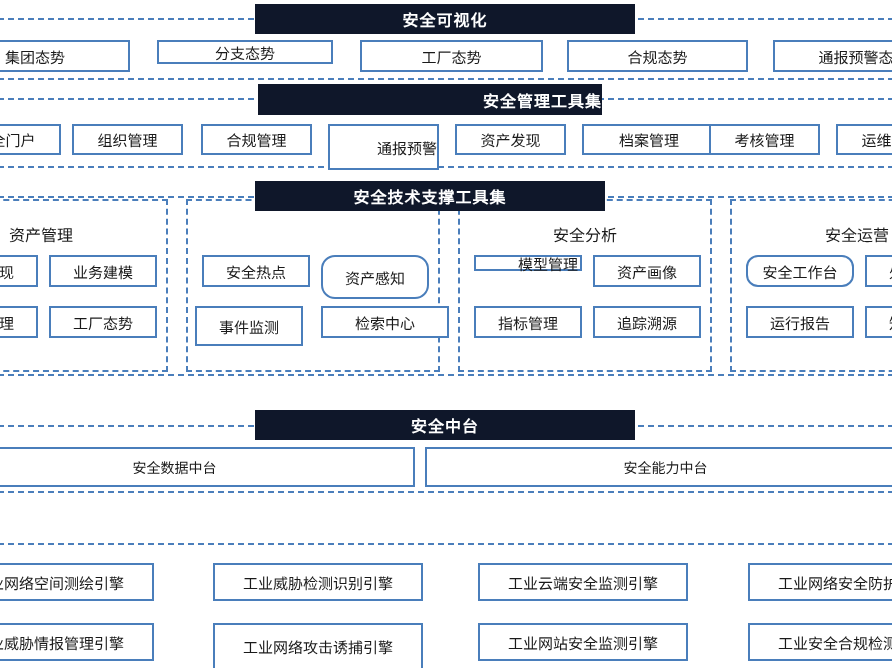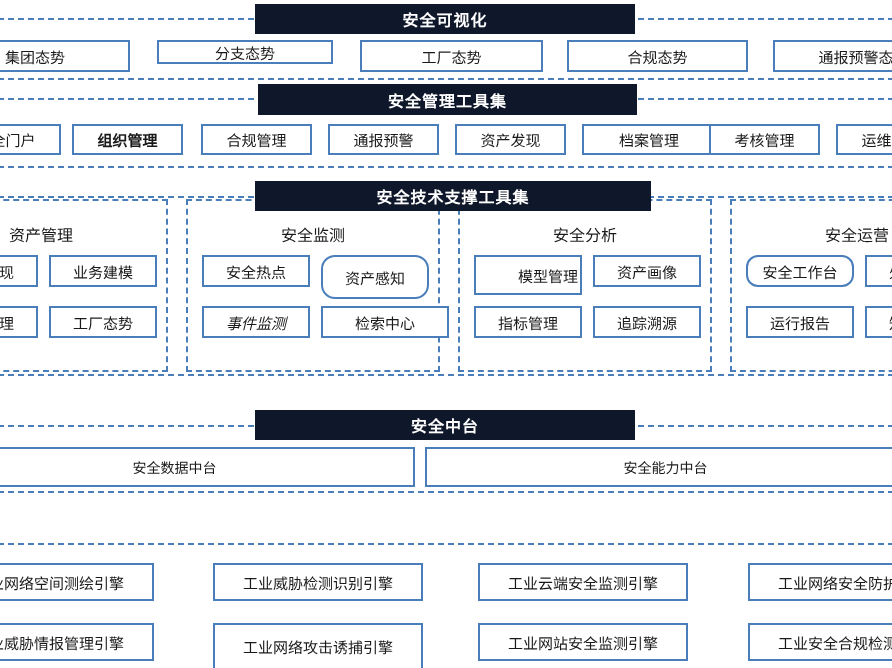--- a/index.html
+++ b/index.html
@@ -106,52 +106,52 @@
   </div>
   <div class="box" style="left:605px; top:40px; width:181px; height:32px;">
     <span>合规态势</span>
   </div>
   <div class="box" style="left:811px; top:40px; width:181px; height:32px;">
     <span>通报预警态势</span>
   </div>
 
   <div class="band" style="left:6px; top:98px; width:956px; height:70px;"></div>
 
-  <div class="banner" style="left:296px; top:84px; width:379px; height:31px;">
+  <div class="banner" style="left:296px; top:84px; width:344px; height:31px;justify-content:flex-end;">
     <span>安全管理工具集</span>
   </div>
 
   <div class="box" style="left:-12px; top:124px; width:111px; height:31px;">
     <span>安全门户</span>
   </div>
-  <div class="box" style="left:110px; top:124px; width:111px; height:31px;font-weight:bold;">
+  <div class="box" style="left:110px; top:124px; width:111px; height:31px;">
     <span>组织管理</span>
   </div>
   <div class="box" style="left:239px; top:124px; width:111px; height:31px;">
     <span>合规管理</span>
   </div>
-  <div class="box" style="left:366px; top:124px; width:111px; height:31px;">
+  <div class="box" style="left:366px; top:124px; width:111px; height:46px;justify-content:flex-end;">
     <span>通报预警</span>
   </div>
   <div class="box" style="left:493px; top:124px; width:111px; height:31px;">
     <span>资产发现</span>
   </div>
   <div class="box" style="left:620px; top:124px; width:134px; height:31px;">
     <span>档案管理</span>
   </div>
   <div class="box" style="left:747px; top:124px; width:111px; height:31px;">
     <span>考核管理</span>
   </div>
   <div class="box" style="left:874px; top:124px; width:111px; height:31px;">
     <span>运维管理</span>
   </div>
 
   <div class="band" style="left:6px; top:196px; width:956px; height:180px;"></div>
 
-  <div class="banner" style="left:293px; top:181px; width:396px; height:30px;">
+  <div class="banner" style="left:293px; top:181px; width:350px; height:30px;">
     <span>安全技术支撑工具集</span>
   </div>
 
   <div class="group" style="left:-48px; top:199px; width:254px; height:173px;"></div>
   <div class="group-title" style="left:-48px; top:222px; width:254px;">
     <span>资产管理</span>
   </div>
   <div class="box" style="left:-32px; top:255px; width:108px; height:32px;">
     <span>资产发现</span>
   </div>
@@ -159,41 +159,38 @@
     <span>业务建模</span>
   </div>
   <div class="box" style="left:-32px; top:306px; width:108px; height:32px;">
     <span>漏洞管理</span>
   </div>
   <div class="box" style="left:87px; top:306px; width:108px; height:32px;">
     <span>工厂态势</span>
   </div>
 
   <div class="group" style="left:224px; top:199px; width:254px; height:173px;"></div>
-  <div class="group-title" style="left:224px; top:222px; width:254px;">
-    <span>安全监测</span>
-  </div>
   <div class="box" style="left:240px; top:255px; width:108px; height:32px;">
     <span>安全热点</span>
   </div>
   <div class="box" style="left:359px; top:255px; width:108px; height:44px;border-radius:14px;">
     <span>资产感知</span>
   </div>
-  <div class="box" style="left:240px; top:306px; width:108px; height:32px;font-style:italic;">
+  <div class="box" style="left:233px; top:306px; width:108px; height:40px;">
     <span>事件监测</span>
   </div>
   <div class="box" style="left:359px; top:306px; width:128px; height:32px;">
     <span>检索中心</span>
   </div>
 
   <div class="group" style="left:496px; top:199px; width:254px; height:173px;"></div>
   <div class="group-title" style="left:496px; top:222px; width:254px;">
     <span>安全分析</span>
   </div>
-  <div class="box" style="left:512px; top:255px; width:108px; height:40px;padding-left:40px;">
+  <div class="box" style="left:512px; top:255px; width:108px; height:16px;padding-left:40px;">
     <span>模型管理</span>
   </div>
   <div class="box" style="left:631px; top:255px; width:108px; height:32px;">
     <span>资产画像</span>
   </div>
   <div class="box" style="left:512px; top:306px; width:108px; height:32px;">
     <span>指标管理</span>
   </div>
   <div class="box" style="left:631px; top:306px; width:108px; height:32px;">
     <span>追踪溯源</span>

